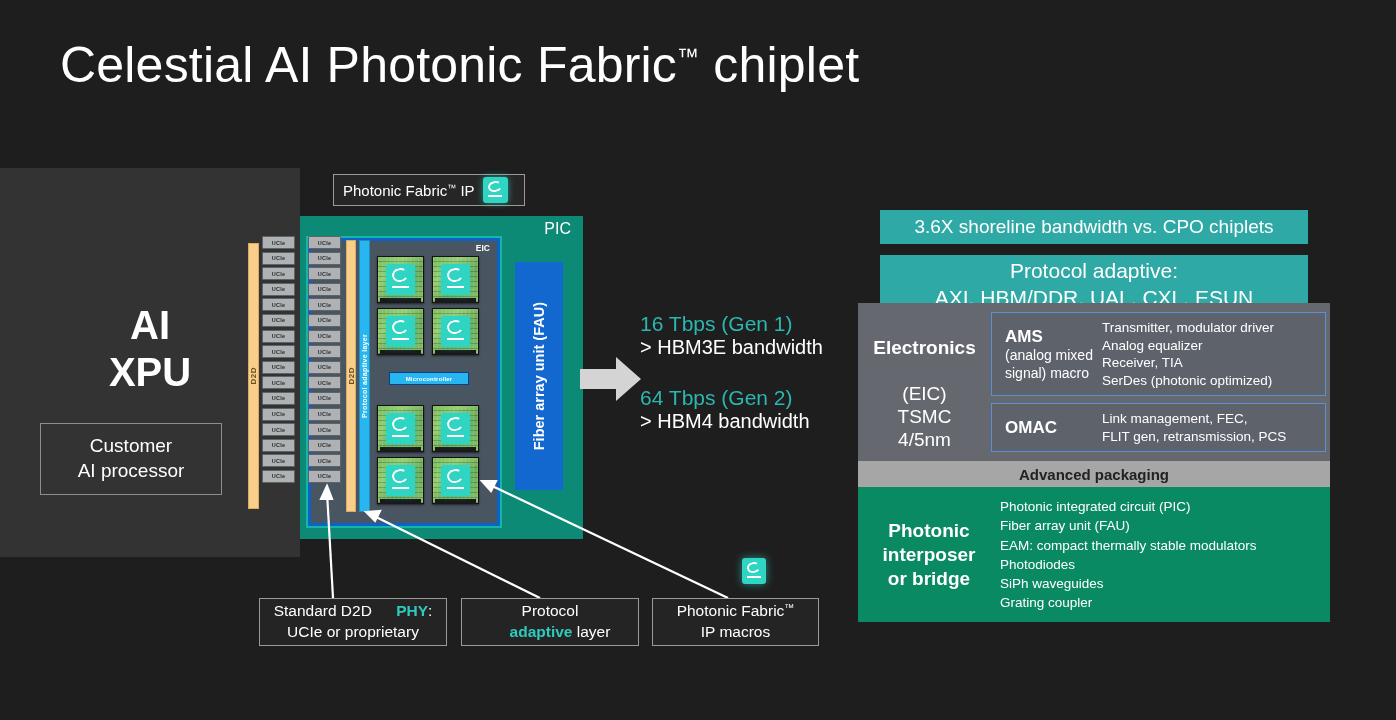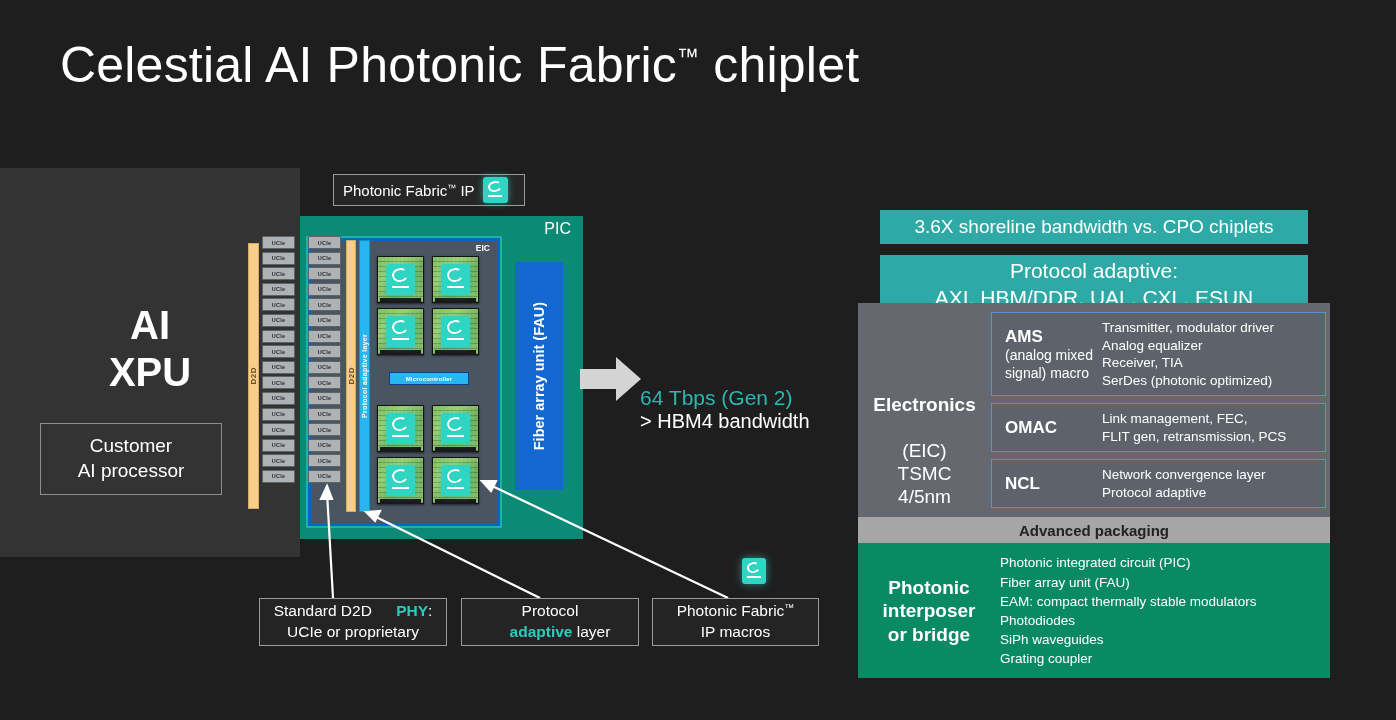--- a/index.html
+++ b/index.html
@@ -195,21 +195,21 @@
   #bar-shoreline { left: 880px; top: 174px; width: 428px; height: 34px; font-size: 19px; }
   #bar-protocol  { left: 880px; top: 219px; width: 428px; height: 60px; font-size: 21px; }
 
   #stack { position: absolute; left: 858px; top: 303px; width: 472px; }
 
   #elec-block {
     position: relative; background: #65696f; padding: 9px 0 9px 0;
     display: flex;
   }
   #elec-left {
-    width: 133px; flex: none; display: flex; align-items: flex-end; justify-content: center;
+    width: 133px; flex: none; display: flex; align-items: center; justify-content: center;
     text-align: center; font-size: 19px; line-height: 1.22; white-space: pre-line;
   }
   #elec-left b { font-weight: bold; }
   #elec-right { flex: 1; padding-right: 4px; display: flex; flex-direction: column; gap: 7px; }
 
   .sub-box {
     border: 1px solid #5b8fd6; background: #5e636b;
     display: flex; align-items: center; padding: 6px 0;
   }
   .sub-name {
@@ -397,20 +397,24 @@
     <span class="logo-mark">
       <span class="arc"></span>
         <span class="bar"></span>
     </span>
   </div>
 
   <svg id="big-arrow" viewBox="0 0 62 46">
     <polygon points="0,13 36,13 36,1 61,23 36,45 36,33 0,33" fill="#d4d4d4"></polygon>
   </svg>
 
+  <div id="bw1" class="bw">
+    <div class="hdr">16 Tbps (Gen 1)</div>
+    <div class="sub">&gt; HBM3E bandwidth</div>
+  </div>
   <div id="bw2" class="bw">
     <div class="hdr">64 Tbps (Gen 2)</div>
     <div class="sub">&gt; HBM4 bandwidth</div>
   </div>
 
   <svg id="leaders">
     <g stroke="#ffffff" stroke-width="2.2" fill="#ffffff">
       <line x1="333" y1="598" x2="327" y2="492"></line>
       <polygon points="327,486 332,499 321,499"></polygon>
       <line x1="540" y1="598" x2="372" y2="515"></line>
@@ -451,25 +455,20 @@
             <div class="sub-desc">Transmitter, modulator driver
 Analog equalizer
 Receiver, TIA
 SerDes (photonic optimized)</div>
           </div>
           <div class="sub-box">
             <div class="sub-name"><b>OMAC</b></div>
             <div class="sub-desc">Link management, FEC,
 FLIT gen, retransmission, PCS</div>
           </div>
-          <div class="sub-box">
-            <div class="sub-name"><b>NCL</b></div>
-            <div class="sub-desc">Network convergence layer
-Protocol adaptive</div>
-          </div>
         </div>
     </div>
 
     <div id="pkg-band">Advanced packaging</div>
 
     <div id="photonic-block">
       <div id="photonic-left">Photonic
 interposer
 or bridge</div>
       <div id="photonic-right">Photonic integrated circuit (PIC)

